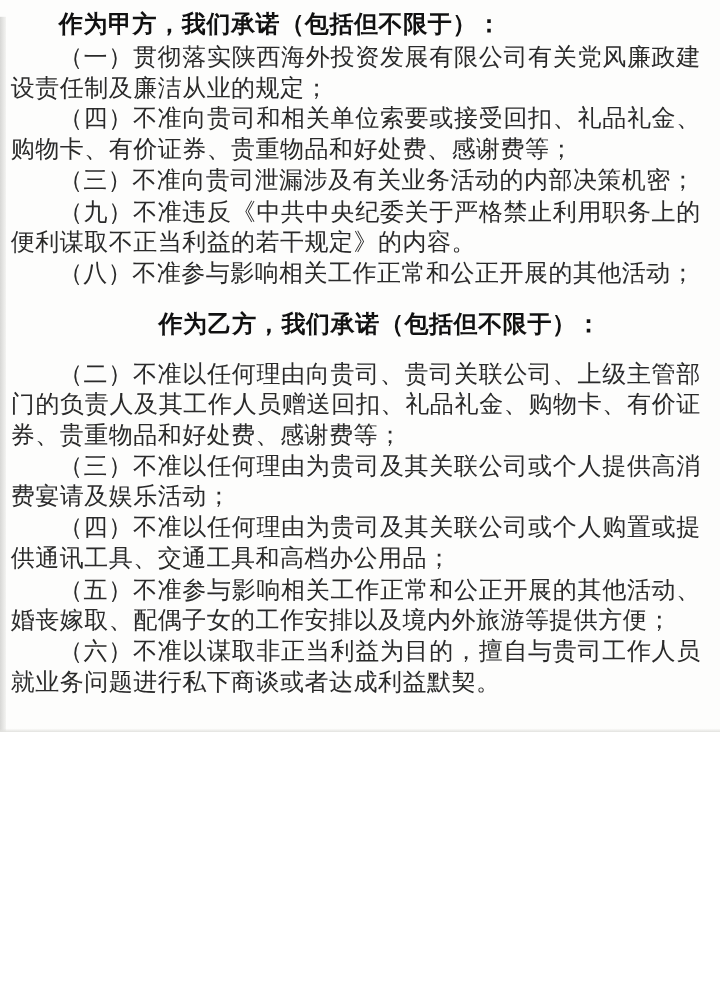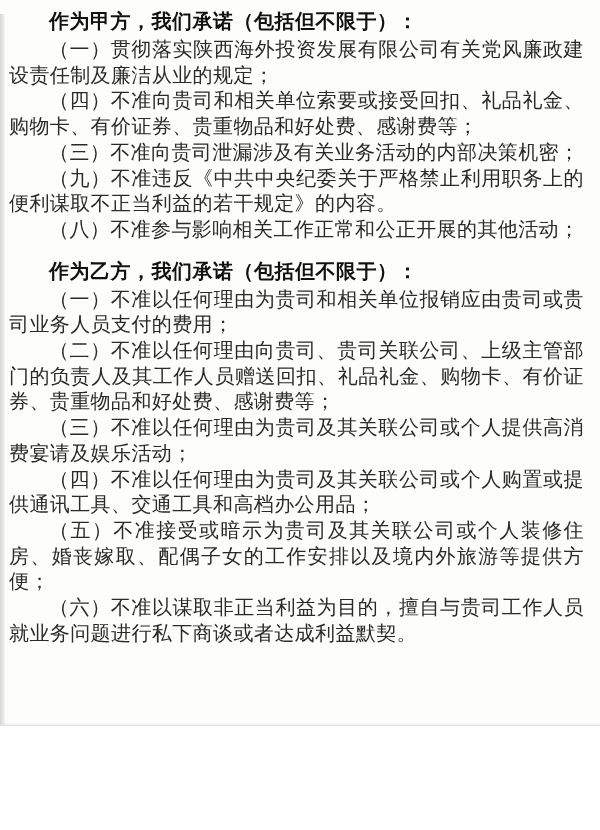--- a/index.html
+++ b/index.html
@@ -3,21 +3,21 @@
 <meta charset="utf-8">
 <style>
   html, body {
     margin: 0;
     padding: 0;
     background: #ffffff;
   }
   .page {
     position: relative;
     width: 600px;
-    height: 726px;
+    height: 610px;
     box-sizing: border-box;
     background: #fdfdfc;
     overflow: hidden;
     padding: 6px 16px 0 9px;
     font-family: "Liberation Serif", "DejaVu Serif", serif;
     font-size: 20px;
     line-height: 25.7px;
     color: #2a2a2a;
   }
   
@@ -49,44 +49,44 @@
     line-height: 27px;
     color: #111111;
     letter-spacing: 0.5px;
   }
   .clause {
     margin: 0;
     padding: 0;
     text-indent: 2em;
     text-align: justify;
     letter-spacing: 0.4px;
+    font-family: Liberation Mono, monospace;
   }
   .section-a { margin-top: 2px; }
   .section-b { margin-top: 15px; }
   .section-a .section-heading { margin-bottom: 2px; }
-  .section-b .section-heading { margin-bottom: 2px; }
+  .section-b .section-heading { margin-bottom: 16px; text-align: center; }
 </style>
 </head>
 <body>
 
 <div class="page">
   <div class="edge-left"></div>
   <div class="edge-bottom"></div>
 
   <section class="section-a">
     <h2 class="section-heading">作为甲方，我们承诺（包括但不限于）：</h2>
     <p class="clause">（一）贯彻落实陕西海外投资发展有限公司有关党风廉政建设责任制及廉洁从业的规定；</p>
     <p class="clause">（四）不准向贵司和相关单位索要或接受回扣、礼品礼金、购物卡、有价证券、贵重物品和好处费、感谢费等；</p>
     <p class="clause">（三）不准向贵司泄漏涉及有关业务活动的内部决策机密；</p>
     <p class="clause">（九）不准违反《中共中央纪委关于严格禁止利用职务上的便利谋取不正当利益的若干规定》的内容。</p>
     <p class="clause">（八）不准参与影响相关工作正常和公正开展的其他活动；</p>
   </section>
 
   <section class="section-b">
     <h2 class="section-heading">作为乙方，我们承诺（包括但不限于）：</h2>
-    <p class="clause">（一）不准以任何理由为贵司和相关单位报销应由贵司或贵司业务人员支付的费用；</p>
     <p class="clause">（二）不准以任何理由向贵司、贵司关联公司、上级主管部门的负责人及其工作人员赠送回扣、礼品礼金、购物卡、有价证券、贵重物品和好处费、感谢费等；</p>
     <p class="clause">（三）不准以任何理由为贵司及其关联公司或个人提供高消费宴请及娱乐活动；</p>
     <p class="clause">（四）不准以任何理由为贵司及其关联公司或个人购置或提供通讯工具、交通工具和高档办公用品；</p>
-    <p class="clause">（五）不准接受或暗示为贵司及其关联公司或个人装修住房、婚丧嫁取、配偶子女的工作安排以及境内外旅游等提供方便；</p>
+    <p class="clause">（五）不准参与影响相关工作正常和公正开展的其他活动、婚丧嫁取、配偶子女的工作安排以及境内外旅游等提供方便；</p>
     <p class="clause">（六）不准以谋取非正当利益为目的，擅自与贵司工作人员就业务问题进行私下商谈或者达成利益默契。</p>
   </section>
 </div>
 
 </body></html>

